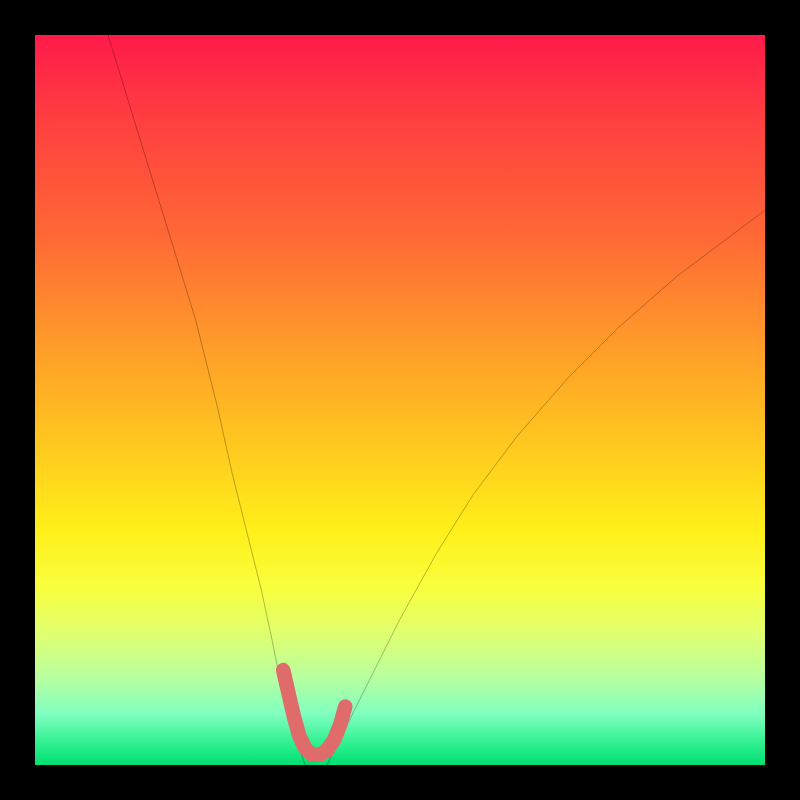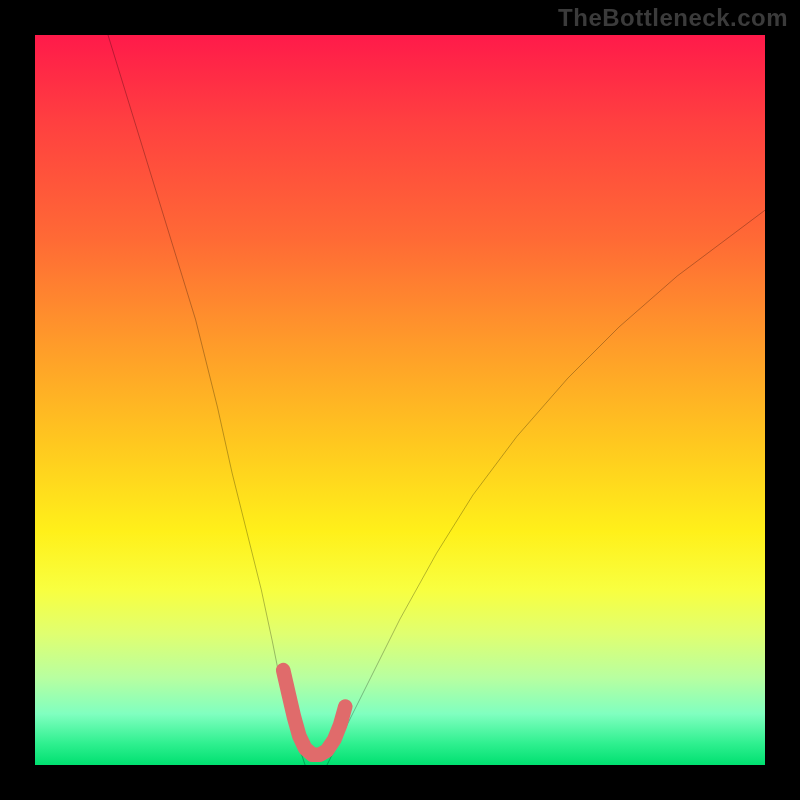--- a/index.html
+++ b/index.html
@@ -68,21 +68,20 @@
     left: 0;
     top: 0;
     width: 100%;
     height: 100%;
   }
 </style>
 </head>
 <body>
 
 <div class="frame">
-  <div class="watermark">TheBottleneck.com</div>
 
   <div class="plot-area">
     <div class="gradient-bg"></div>
 
     <svg class="curve-svg" viewBox="0 0 100 100" preserveAspectRatio="none">
       <path id="left-branch-path" fill="none" stroke="#000" stroke-width="0.28" vector-effect="non-scaling-stroke" d="M10.00 0.00 L14.00 13.00 L18.00 26.00 L22.00 39.00 L25.00 51.00 L27.00 60.00 L29.00 68.00 L31.00 76.00 L32.50 83.00 L33.50 88.00 L34.50 92.00 L35.20 95.00 L36.00 97.00 L36.50 98.50 L37.00 100.00"></path>
       <path id="right-branch-path" fill="none" stroke="#000" stroke-width="0.28" vector-effect="non-scaling-stroke" d="M40.00 100.00 L41.00 98.00 L43.00 94.00 L46.00 88.00 L50.00 80.00 L55.00 71.00 L60.00 63.00 L66.00 55.00 L73.00 47.00 L80.00 40.00 L88.00 33.00 L96.00 27.00 L100.00 24.00"></path>
     </svg>
 
     <svg class="highlight-svg" viewBox="0 0 100 100" preserveAspectRatio="none">

